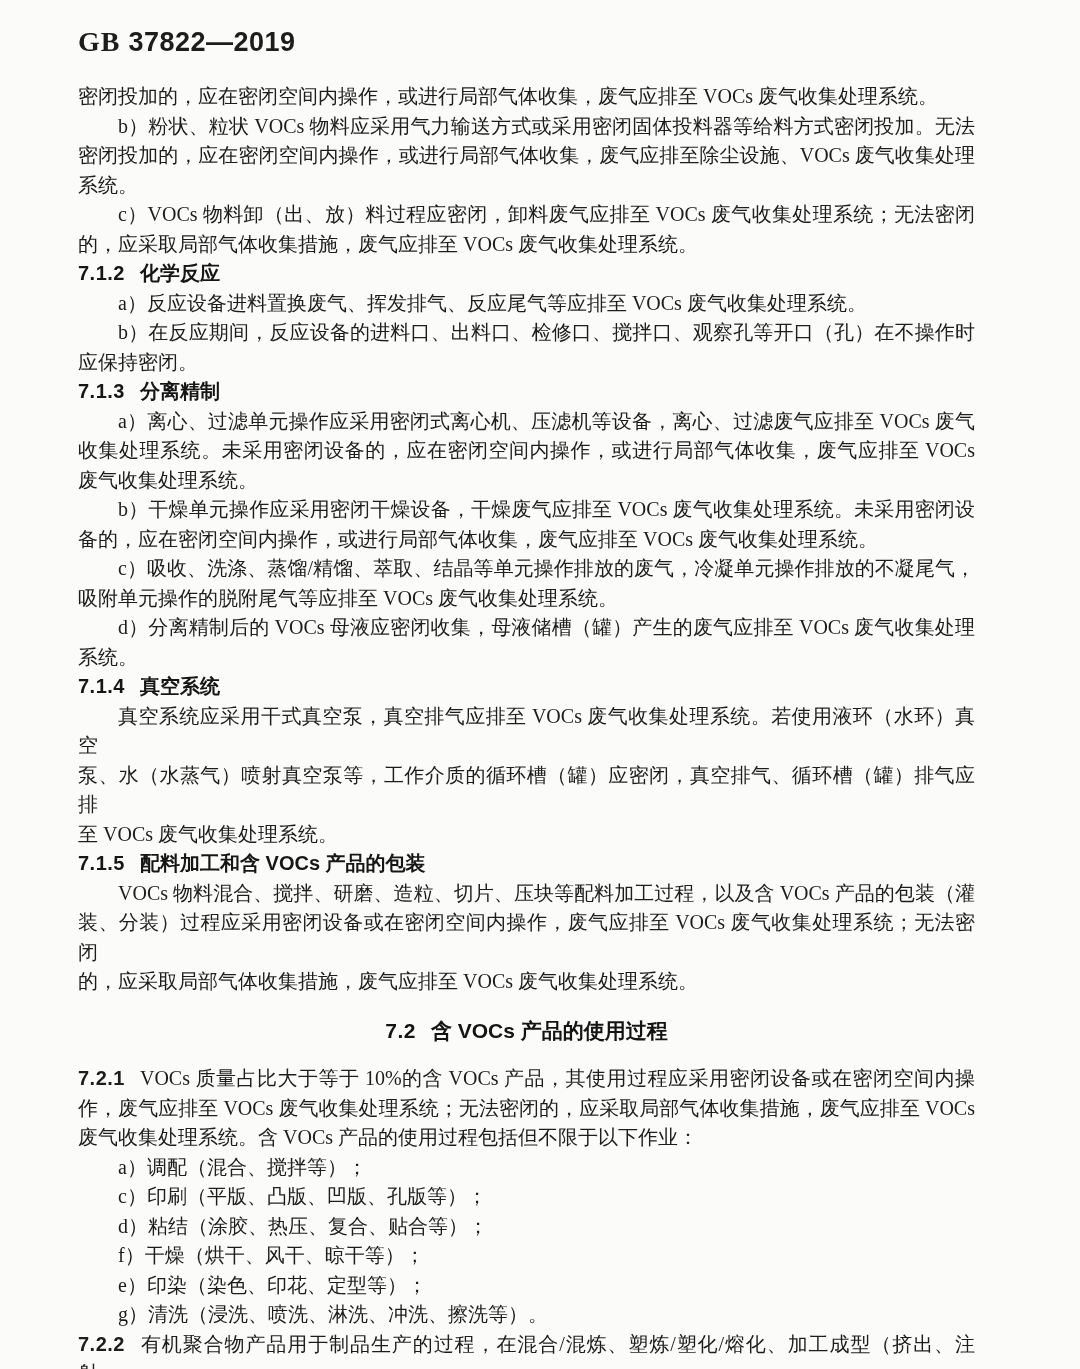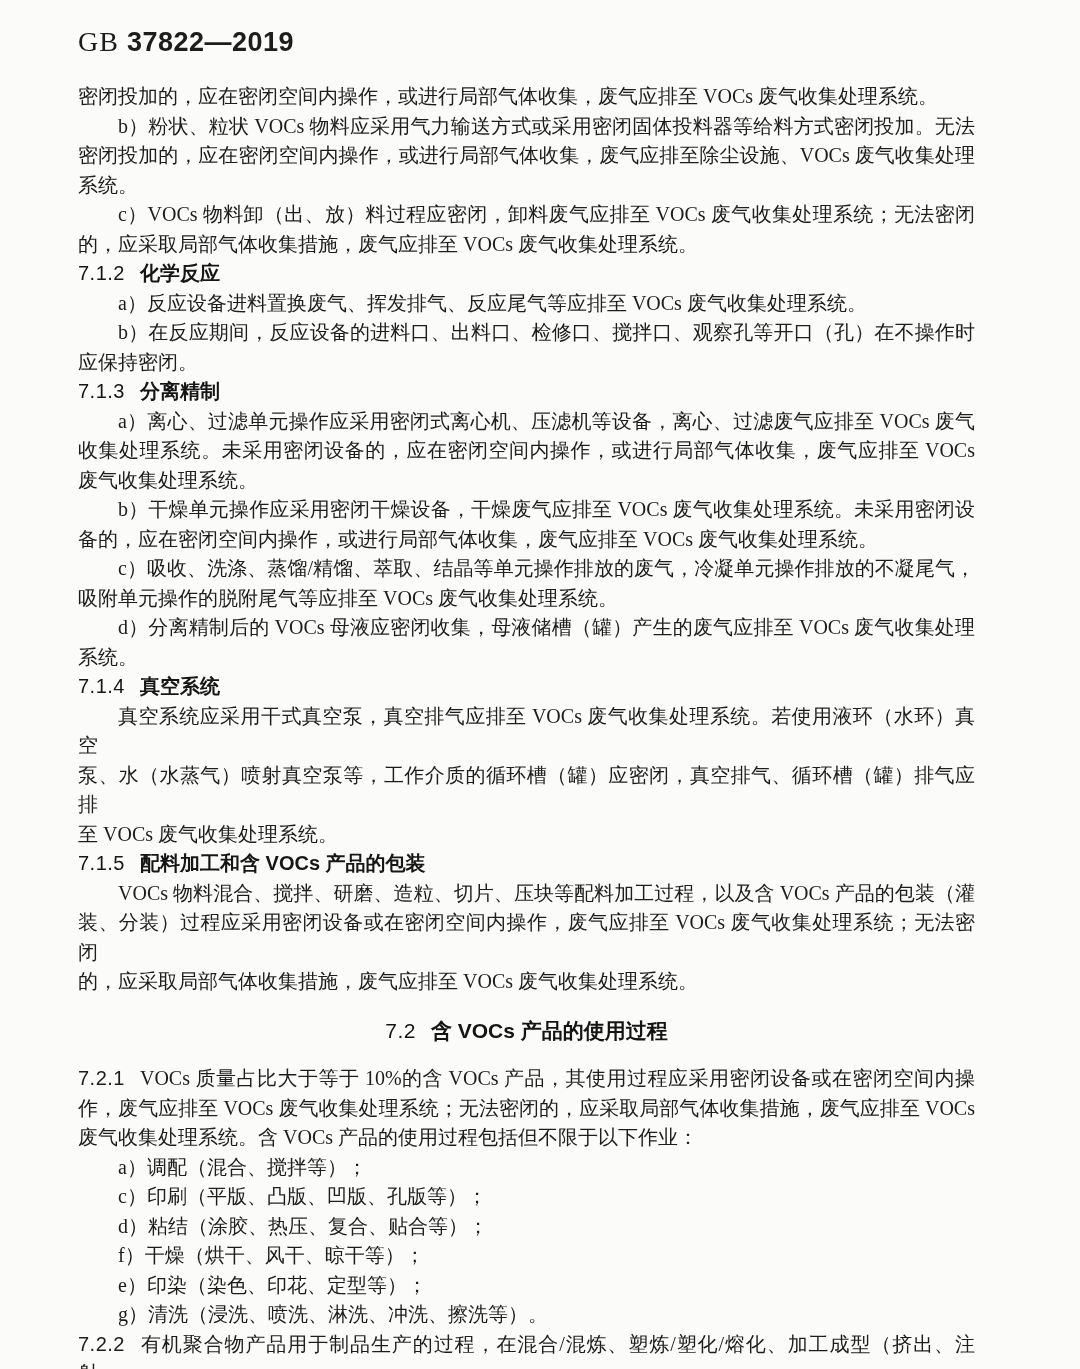--- a/index.html
+++ b/index.html
@@ -19,21 +19,21 @@
     color: #1d1d1d;
   }
   .header {
     height: 36px;
     line-height: 36px;
     margin-bottom: 22px;
     white-space: nowrap;
   }
   .header .gb {
     font-family: "Liberation Serif", "DejaVu Serif", serif;
-    font-weight: 400;
+    font-weight: 700;
     font-size: 28px;
     letter-spacing: 1px;
   }
   .header .no {
     font-family: "Liberation Sans", "DejaVu Sans", sans-serif;
     font-weight: 600;
     font-size: 27px;
     margin-left: 8px;
     letter-spacing: 0.5px;
     margin-top: 41px;
@@ -49,21 +49,21 @@
     color: #1d1d1d;
   }
   .line.just {
     text-align-last: justify;
   }
   .line.ind {
     text-indent: 2em;
   }
   .line .num {
     font-family: "Liberation Sans", "DejaVu Sans", sans-serif;
-    font-weight: 400;
+    font-weight: 700;
     margin-right: 15px;
     letter-spacing: 0.5px;
   }
   .line.heading {
     font-family: "Liberation Sans", "DejaVu Sans", sans-serif;
     font-weight: 700;
     text-align: left;
     color: #161616;
   }
   .line.heading2 {

